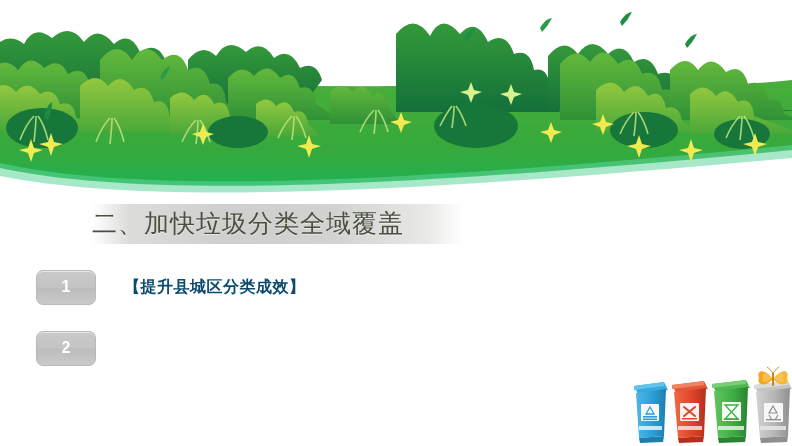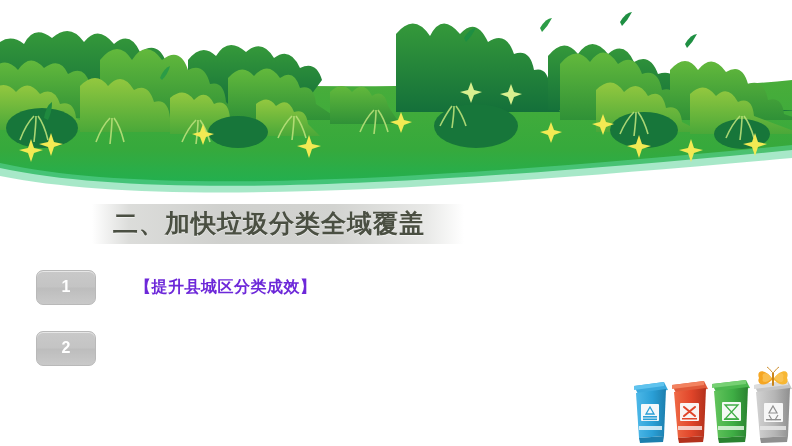--- a/index.html
+++ b/index.html
@@ -47,25 +47,25 @@
     background: linear-gradient(to right,
         rgba(215,215,213,0) 0%,
         rgba(208,209,206,0.75) 10%,
         rgba(203,204,201,0.92) 35%,
         rgba(206,207,204,0.92) 65%,
         rgba(214,215,212,0.55) 90%,
         rgba(220,221,219,0) 100%);
   }
   #title-text {
     position: absolute;
-    left: 21px;
+    left: 0;
     top: 2px;
     font-family: "DejaVu Serif", "Liberation Serif", serif;
     font-size: 25px;
-    font-weight: bold;
+    font-weight: normal;
     letter-spacing: 1px;
     color: #4a4f42;
     white-space: nowrap;
     line-height: 36px;
     text-shadow: 0 1px 0 rgba(255,255,255,0.5);
   }
 
   
   .bullet-row {
     position: absolute;
@@ -87,25 +87,25 @@
     display: flex;
     align-items: center;
     justify-content: center;
     color: #ffffff;
     font-family: "Liberation Sans", sans-serif;
     font-size: 16px;
     font-weight: bold;
     box-shadow: inset 0 1px 0 rgba(255,255,255,0.55);
   }
   .bullet-text {
-    margin-left: 39px;
+    margin-left: 28px;
     font-family: "DejaVu Serif", "Liberation Serif", serif;
     font-size: 16px;
     font-weight: bold;
-    color: #6d28d9;
+    color: #0c4a6e;
     letter-spacing: 0.5px;
     white-space: nowrap;
   }
 
   
   #bins {
     position: absolute;
     left: 630px;
     top: 366px;
     width: 162px;

